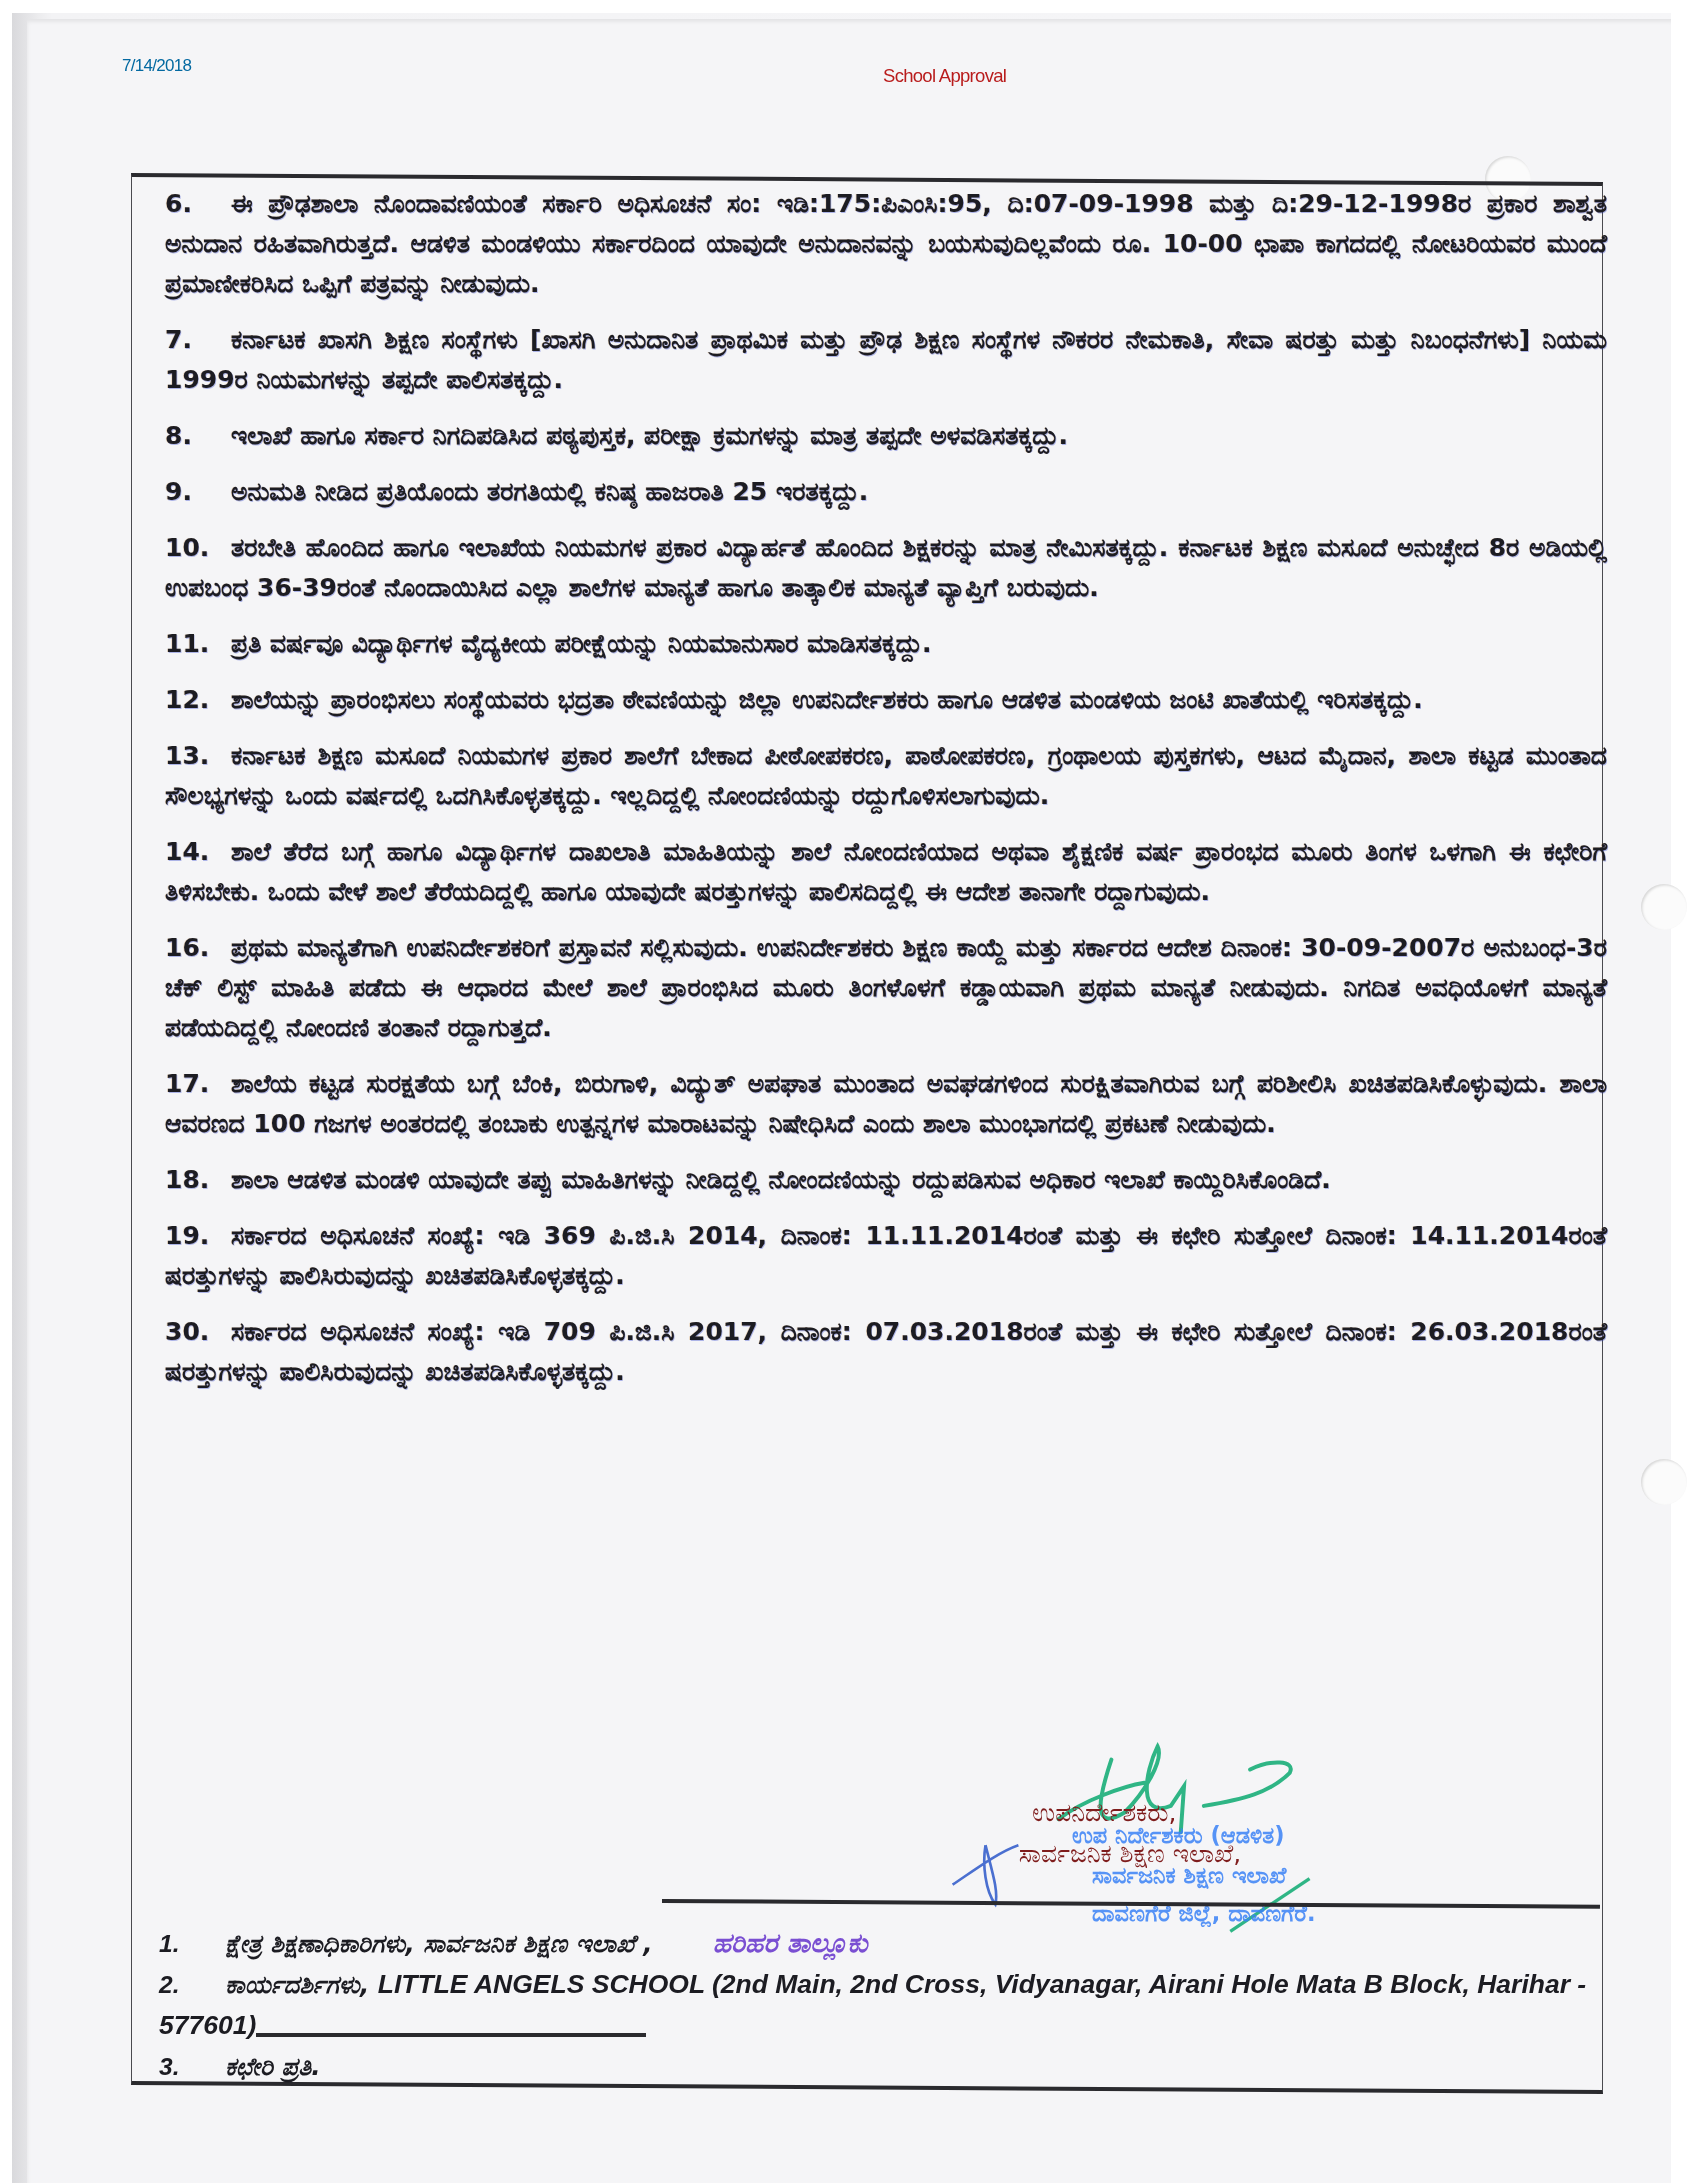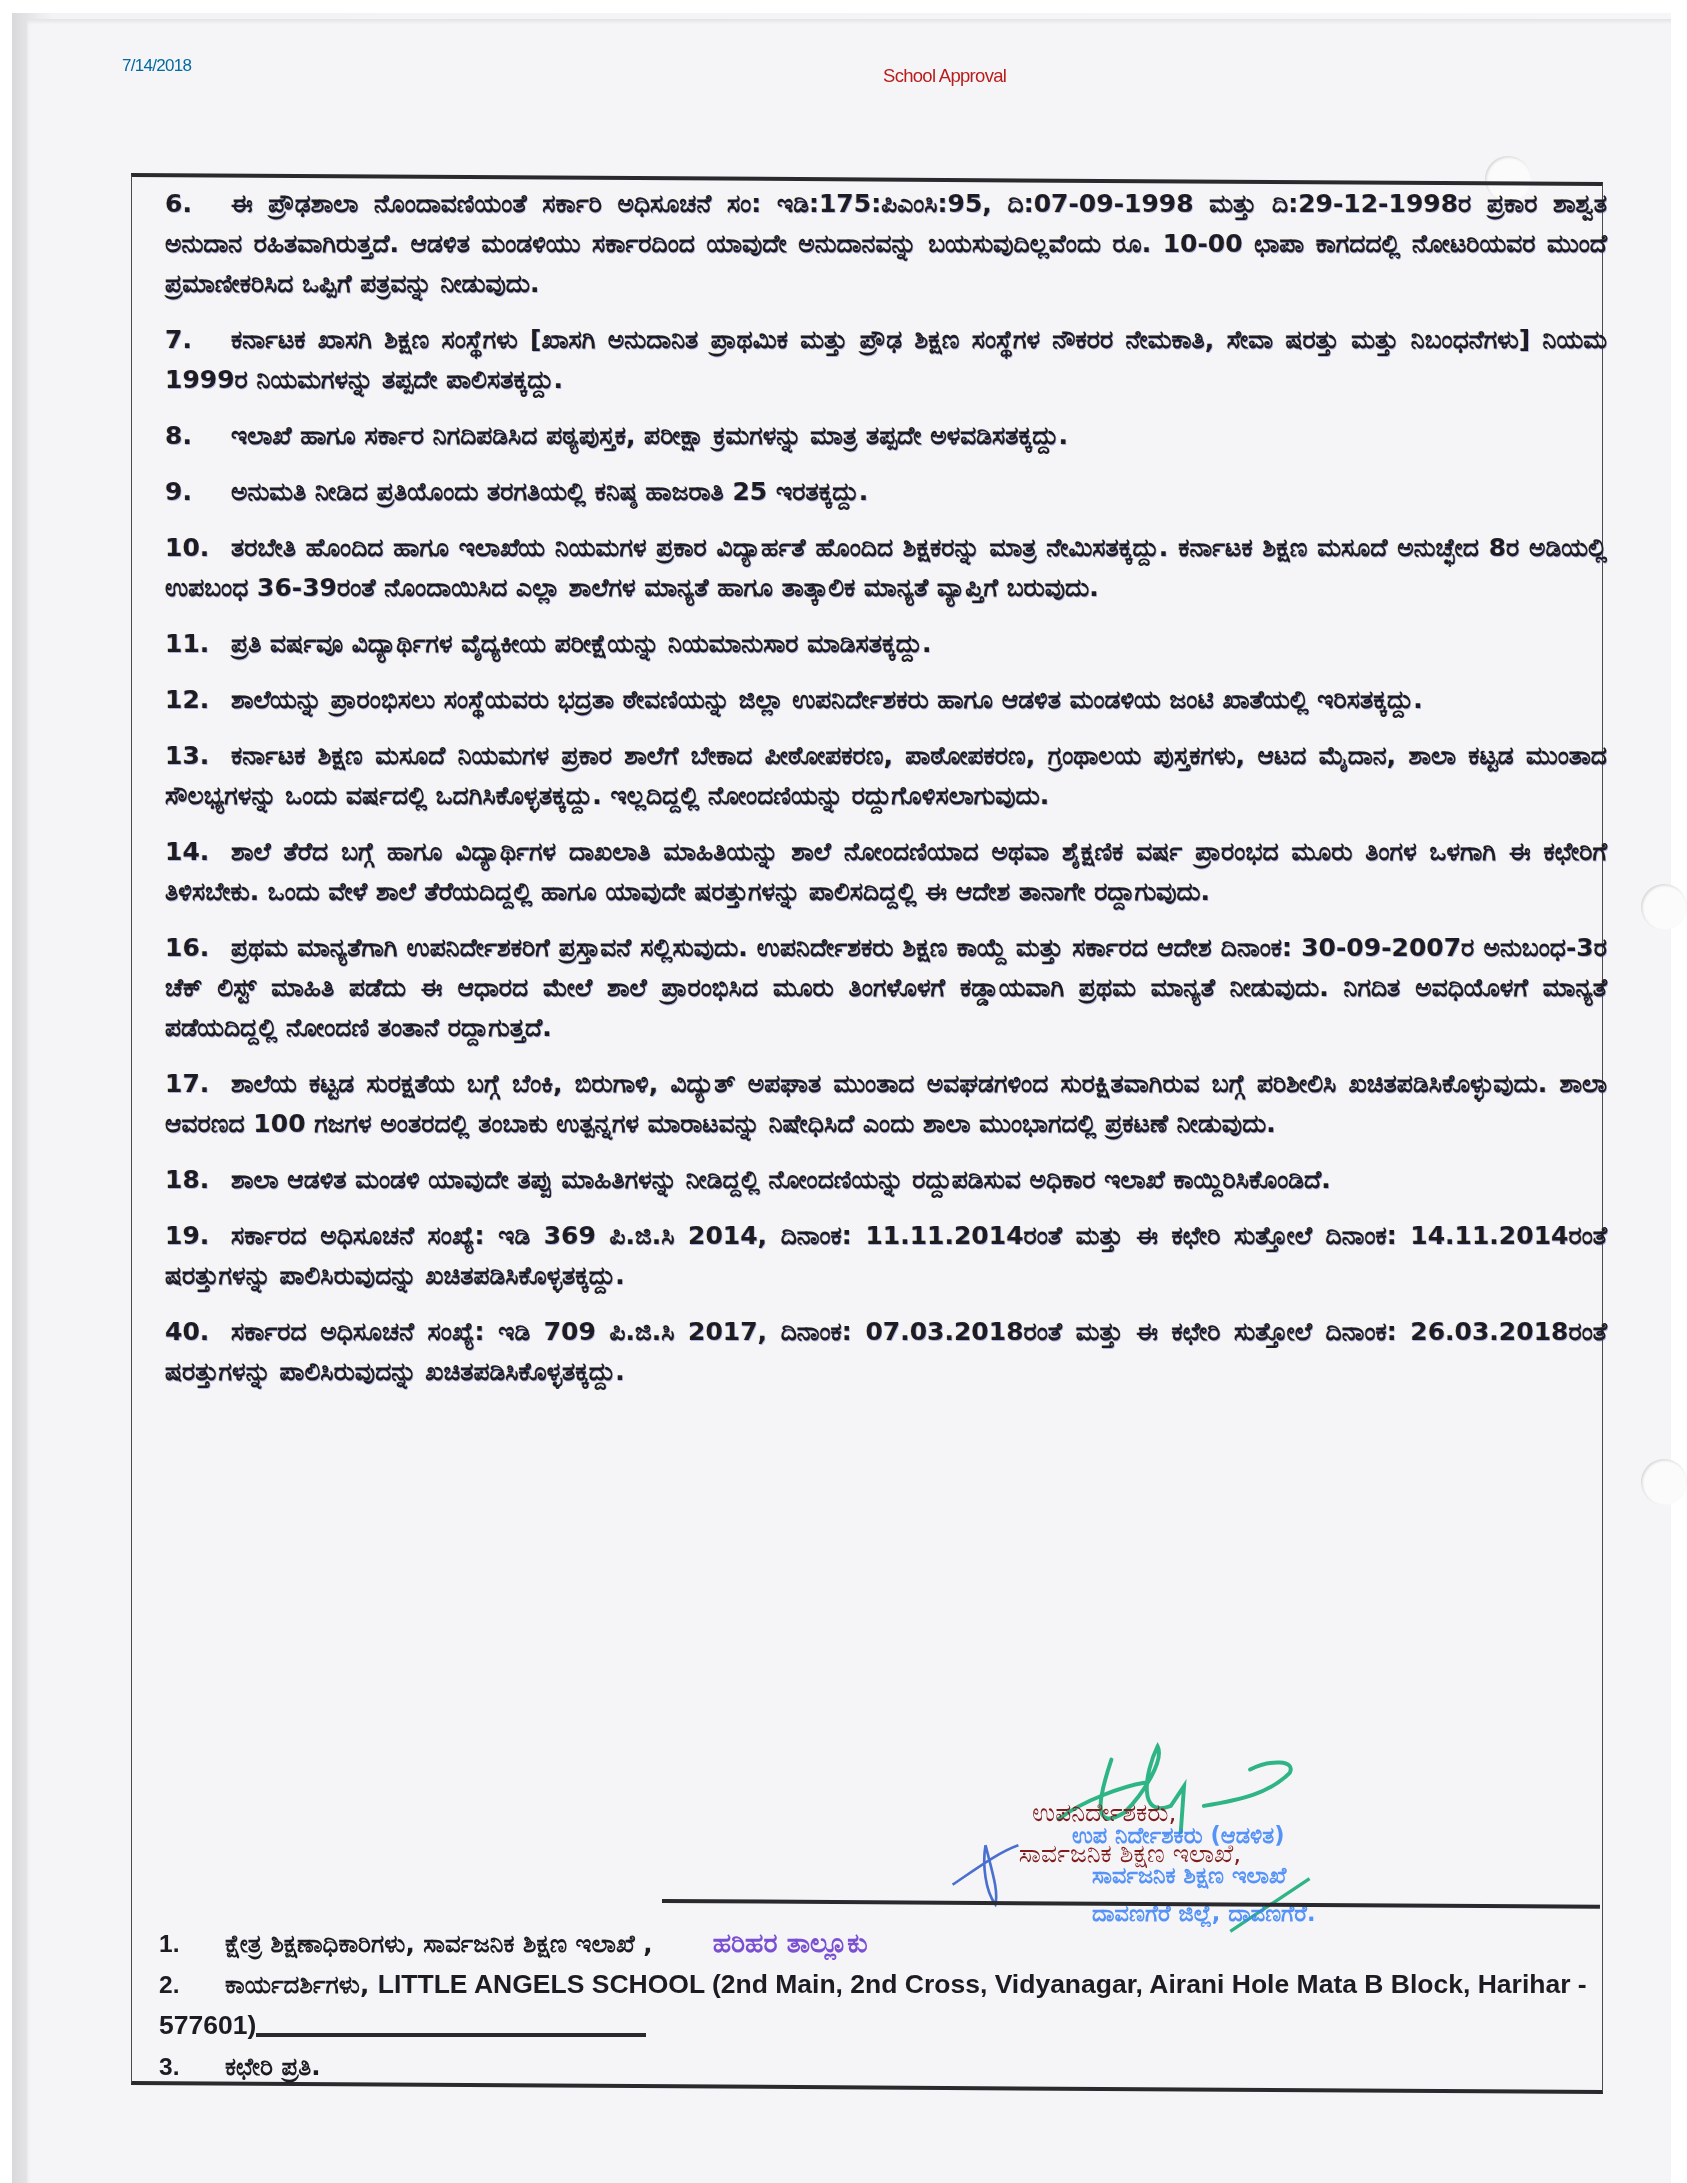--- a/index.html
+++ b/index.html
@@ -65,20 +65,21 @@
     font-size: 22.5px; line-height: 32px;
   }
   .rule-sig {
     position: absolute; left: 662px; top: 1899px; width: 938px; height: 4px; background: #2a2a2e;
     transform: rotate(0.35deg); transform-origin: left center;
   }
   .cc { position: absolute; left: 159px; top: 1922px; width: 1442px; }
   .cc-line {
     font-size: 24.5px; line-height: 41px; font-weight: bold;
     font-family: "DejaVu Sans", sans-serif;
+    font-style: italic;
   }
   .cc-line .num { display: inline-block; min-width: 66px; font-family: "Liberation Sans", sans-serif; }
   .cc-en { font-family: "Liberation Sans", sans-serif; font-size: 26.5px; }
   .stamp-taluk {
     color: #7a4fd2; font-size: 26.5px; margin-left: 60px; font-weight: bold;
   }
   .under-rule {
     display: inline-block; width: 390px; height: 3.3px; background: #2a2a2e; vertical-align: -2.6px;
   }
 </style>
@@ -105,21 +106,21 @@
   <div class="item"><span class="num">9.</span><span class="txt">ಅನುಮತಿ ನೀಡಿದ ಪ್ರತಿಯೊಂದು ತರಗತಿಯಲ್ಲಿ ಕನಿಷ್ಠ ಹಾಜರಾತಿ 25 ಇರತಕ್ಕದ್ದು.</span></div>
   <div class="item"><span class="num">10.</span><span class="txt">ತರಬೇತಿ ಹೊಂದಿದ ಹಾಗೂ ಇಲಾಖೆಯ ನಿಯಮಗಳ ಪ್ರಕಾರ ವಿದ್ಯಾರ್ಹತೆ ಹೊಂದಿದ ಶಿಕ್ಷಕರನ್ನು ಮಾತ್ರ ನೇಮಿಸತಕ್ಕದ್ದು. ಕರ್ನಾಟಕ ಶಿಕ್ಷಣ ಮಸೂದೆ ಅನುಚ್ಛೇದ 8ರ ಅಡಿಯಲ್ಲಿ ಉಪಬಂಧ 36-39ರಂತೆ ನೊಂದಾಯಿಸಿದ ಎಲ್ಲಾ ಶಾಲೆಗಳ ಮಾನ್ಯತೆ ಹಾಗೂ ತಾತ್ಕಾಲಿಕ ಮಾನ್ಯತೆ ವ್ಯಾಪ್ತಿಗೆ ಬರುವುದು.</span></div>
   <div class="item"><span class="num">11.</span><span class="txt">ಪ್ರತಿ ವರ್ಷವೂ ವಿದ್ಯಾರ್ಥಿಗಳ ವೈದ್ಯಕೀಯ ಪರೀಕ್ಷೆಯನ್ನು ನಿಯಮಾನುಸಾರ ಮಾಡಿಸತಕ್ಕದ್ದು.</span></div>
   <div class="item"><span class="num">12.</span><span class="txt">ಶಾಲೆಯನ್ನು ಪ್ರಾರಂಭಿಸಲು ಸಂಸ್ಥೆಯವರು ಭದ್ರತಾ ಠೇವಣಿಯನ್ನು ಜಿಲ್ಲಾ ಉಪನಿರ್ದೇಶಕರು ಹಾಗೂ ಆಡಳಿತ ಮಂಡಳಿಯ ಜಂಟಿ ಖಾತೆಯಲ್ಲಿ ಇರಿಸತಕ್ಕದ್ದು.</span></div>
   <div class="item"><span class="num">13.</span><span class="txt">ಕರ್ನಾಟಕ ಶಿಕ್ಷಣ ಮಸೂದೆ ನಿಯಮಗಳ ಪ್ರಕಾರ ಶಾಲೆಗೆ ಬೇಕಾದ ಪೀಠೋಪಕರಣ, ಪಾಠೋಪಕರಣ, ಗ್ರಂಥಾಲಯ ಪುಸ್ತಕಗಳು, ಆಟದ ಮೈದಾನ, ಶಾಲಾ ಕಟ್ಟಡ ಮುಂತಾದ ಸೌಲಭ್ಯಗಳನ್ನು ಒಂದು ವರ್ಷದಲ್ಲಿ ಒದಗಿಸಿಕೊಳ್ಳತಕ್ಕದ್ದು. ಇಲ್ಲದಿದ್ದಲ್ಲಿ ನೋಂದಣಿಯನ್ನು ರದ್ದುಗೊಳಿಸಲಾಗುವುದು.</span></div>
   <div class="item"><span class="num">14.</span><span class="txt">ಶಾಲೆ ತೆರೆದ ಬಗ್ಗೆ ಹಾಗೂ ವಿದ್ಯಾರ್ಥಿಗಳ ದಾಖಲಾತಿ ಮಾಹಿತಿಯನ್ನು ಶಾಲೆ ನೋಂದಣಿಯಾದ ಅಥವಾ ಶೈಕ್ಷಣಿಕ ವರ್ಷ ಪ್ರಾರಂಭದ ಮೂರು ತಿಂಗಳ ಒಳಗಾಗಿ ಈ ಕಛೇರಿಗೆ ತಿಳಿಸಬೇಕು. ಒಂದು ವೇಳೆ ಶಾಲೆ ತೆರೆಯದಿದ್ದಲ್ಲಿ ಹಾಗೂ ಯಾವುದೇ ಷರತ್ತುಗಳನ್ನು ಪಾಲಿಸದಿದ್ದಲ್ಲಿ ಈ ಆದೇಶ ತಾನಾಗೇ ರದ್ದಾಗುವುದು.</span></div>
   <div class="item"><span class="num">16.</span><span class="txt">ಪ್ರಥಮ ಮಾನ್ಯತೆಗಾಗಿ ಉಪನಿರ್ದೇಶಕರಿಗೆ ಪ್ರಸ್ತಾವನೆ ಸಲ್ಲಿಸುವುದು. ಉಪನಿರ್ದೇಶಕರು ಶಿಕ್ಷಣ ಕಾಯ್ದೆ ಮತ್ತು ಸರ್ಕಾರದ ಆದೇಶ ದಿನಾಂಕ: 30-09-2007ರ ಅನುಬಂಧ-3ರ ಚೆಕ್ ಲಿಸ್ಟ್ ಮಾಹಿತಿ ಪಡೆದು ಈ ಆಧಾರದ ಮೇಲೆ ಶಾಲೆ ಪ್ರಾರಂಭಿಸಿದ ಮೂರು ತಿಂಗಳೊಳಗೆ ಕಡ್ಡಾಯವಾಗಿ ಪ್ರಥಮ ಮಾನ್ಯತೆ ನೀಡುವುದು. ನಿಗದಿತ ಅವಧಿಯೊಳಗೆ ಮಾನ್ಯತೆ ಪಡೆಯದಿದ್ದಲ್ಲಿ ನೋಂದಣಿ ತಂತಾನೆ ರದ್ದಾಗುತ್ತದೆ.</span></div>
   <div class="item"><span class="num">17.</span><span class="txt">ಶಾಲೆಯ ಕಟ್ಟಡ ಸುರಕ್ಷತೆಯ ಬಗ್ಗೆ ಬೆಂಕಿ, ಬಿರುಗಾಳಿ, ವಿದ್ಯುತ್ ಅಪಘಾತ ಮುಂತಾದ ಅವಘಡಗಳಿಂದ ಸುರಕ್ಷಿತವಾಗಿರುವ ಬಗ್ಗೆ ಪರಿಶೀಲಿಸಿ ಖಚಿತಪಡಿಸಿಕೊಳ್ಳುವುದು. ಶಾಲಾ ಆವರಣದ 100 ಗಜಗಳ ಅಂತರದಲ್ಲಿ ತಂಬಾಕು ಉತ್ಪನ್ನಗಳ ಮಾರಾಟವನ್ನು ನಿಷೇಧಿಸಿದೆ ಎಂದು ಶಾಲಾ ಮುಂಭಾಗದಲ್ಲಿ ಪ್ರಕಟಣೆ ನೀಡುವುದು.</span></div>
   <div class="item"><span class="num">18.</span><span class="txt">ಶಾಲಾ ಆಡಳಿತ ಮಂಡಳಿ ಯಾವುದೇ ತಪ್ಪು ಮಾಹಿತಿಗಳನ್ನು ನೀಡಿದ್ದಲ್ಲಿ ನೋಂದಣಿಯನ್ನು ರದ್ದುಪಡಿಸುವ ಅಧಿಕಾರ ಇಲಾಖೆ ಕಾಯ್ದಿರಿಸಿಕೊಂಡಿದೆ.</span></div>
   <div class="item"><span class="num">19.</span><span class="txt">ಸರ್ಕಾರದ ಅಧಿಸೂಚನೆ ಸಂಖ್ಯೆ: ಇಡಿ 369 ಪಿ.ಜಿ.ಸಿ 2014, ದಿನಾಂಕ: 11.11.2014ರಂತೆ ಮತ್ತು ಈ ಕಛೇರಿ ಸುತ್ತೋಲೆ ದಿನಾಂಕ: 14.11.2014ರಂತೆ ಷರತ್ತುಗಳನ್ನು ಪಾಲಿಸಿರುವುದನ್ನು ಖಚಿತಪಡಿಸಿಕೊಳ್ಳತಕ್ಕದ್ದು.</span></div>
-  <div class="item"><span class="num">40.</span><span class="txt">ಸರ್ಕಾರದ ಅಧಿಸೂಚನೆ ಸಂಖ್ಯೆ: ಇಡಿ 709 ಪಿ.ಜಿ.ಸಿ 2017, ದಿನಾಂಕ: 07.03.2018ರಂತೆ ಮತ್ತು ಈ ಕಛೇರಿ ಸುತ್ತೋಲೆ ದಿನಾಂಕ: 26.03.2018ರಂತೆ ಷರತ್ತುಗಳನ್ನು ಪಾಲಿಸಿರುವುದನ್ನು ಖಚಿತಪಡಿಸಿಕೊಳ್ಳತಕ್ಕದ್ದು.</span></div>
+  <div class="item"><span class="num">30.</span><span class="txt">ಸರ್ಕಾರದ ಅಧಿಸೂಚನೆ ಸಂಖ್ಯೆ: ಇಡಿ 709 ಪಿ.ಜಿ.ಸಿ 2017, ದಿನಾಂಕ: 07.03.2018ರಂತೆ ಮತ್ತು ಈ ಕಛೇರಿ ಸುತ್ತೋಲೆ ದಿನಾಂಕ: 26.03.2018ರಂತೆ ಷರತ್ತುಗಳನ್ನು ಪಾಲಿಸಿರುವುದನ್ನು ಖಚಿತಪಡಿಸಿಕೊಳ್ಳತಕ್ಕದ್ದು.</span></div>
 </div>
 
 <div class="sig-area">
   <svg width="423" height="218" style="position:absolute;left:0;top:0;" viewBox="0 0 640 330">
     <path d="M40 150 C 80 120, 140 100, 170 95 M120 60 C 100 120, 90 170, 140 140 C 170 110, 200 60, 190 40 C 170 80, 160 150, 210 130 L 230 100 L 225 170 M260 130 C 320 120, 360 110, 390 80 C 400 60, 360 60, 330 75" fill="none" stroke="#2fb585" stroke-width="6" stroke-linecap="round"></path>
     <path d="M420 240 L 300 320" fill="none" stroke="#2fb585" stroke-width="5"></path>
   </svg>
   <svg width="79" height="79" style="position:absolute;left:-86px;top:112px;" viewBox="0 0 120 120">
     <path d="M10 80 C 40 60, 80 30, 110 20 M60 20 C 55 50, 60 90, 75 110 C 80 90, 70 60, 60 20" fill="none" stroke="#4a6fd0" stroke-width="4"></path>
   </svg>

